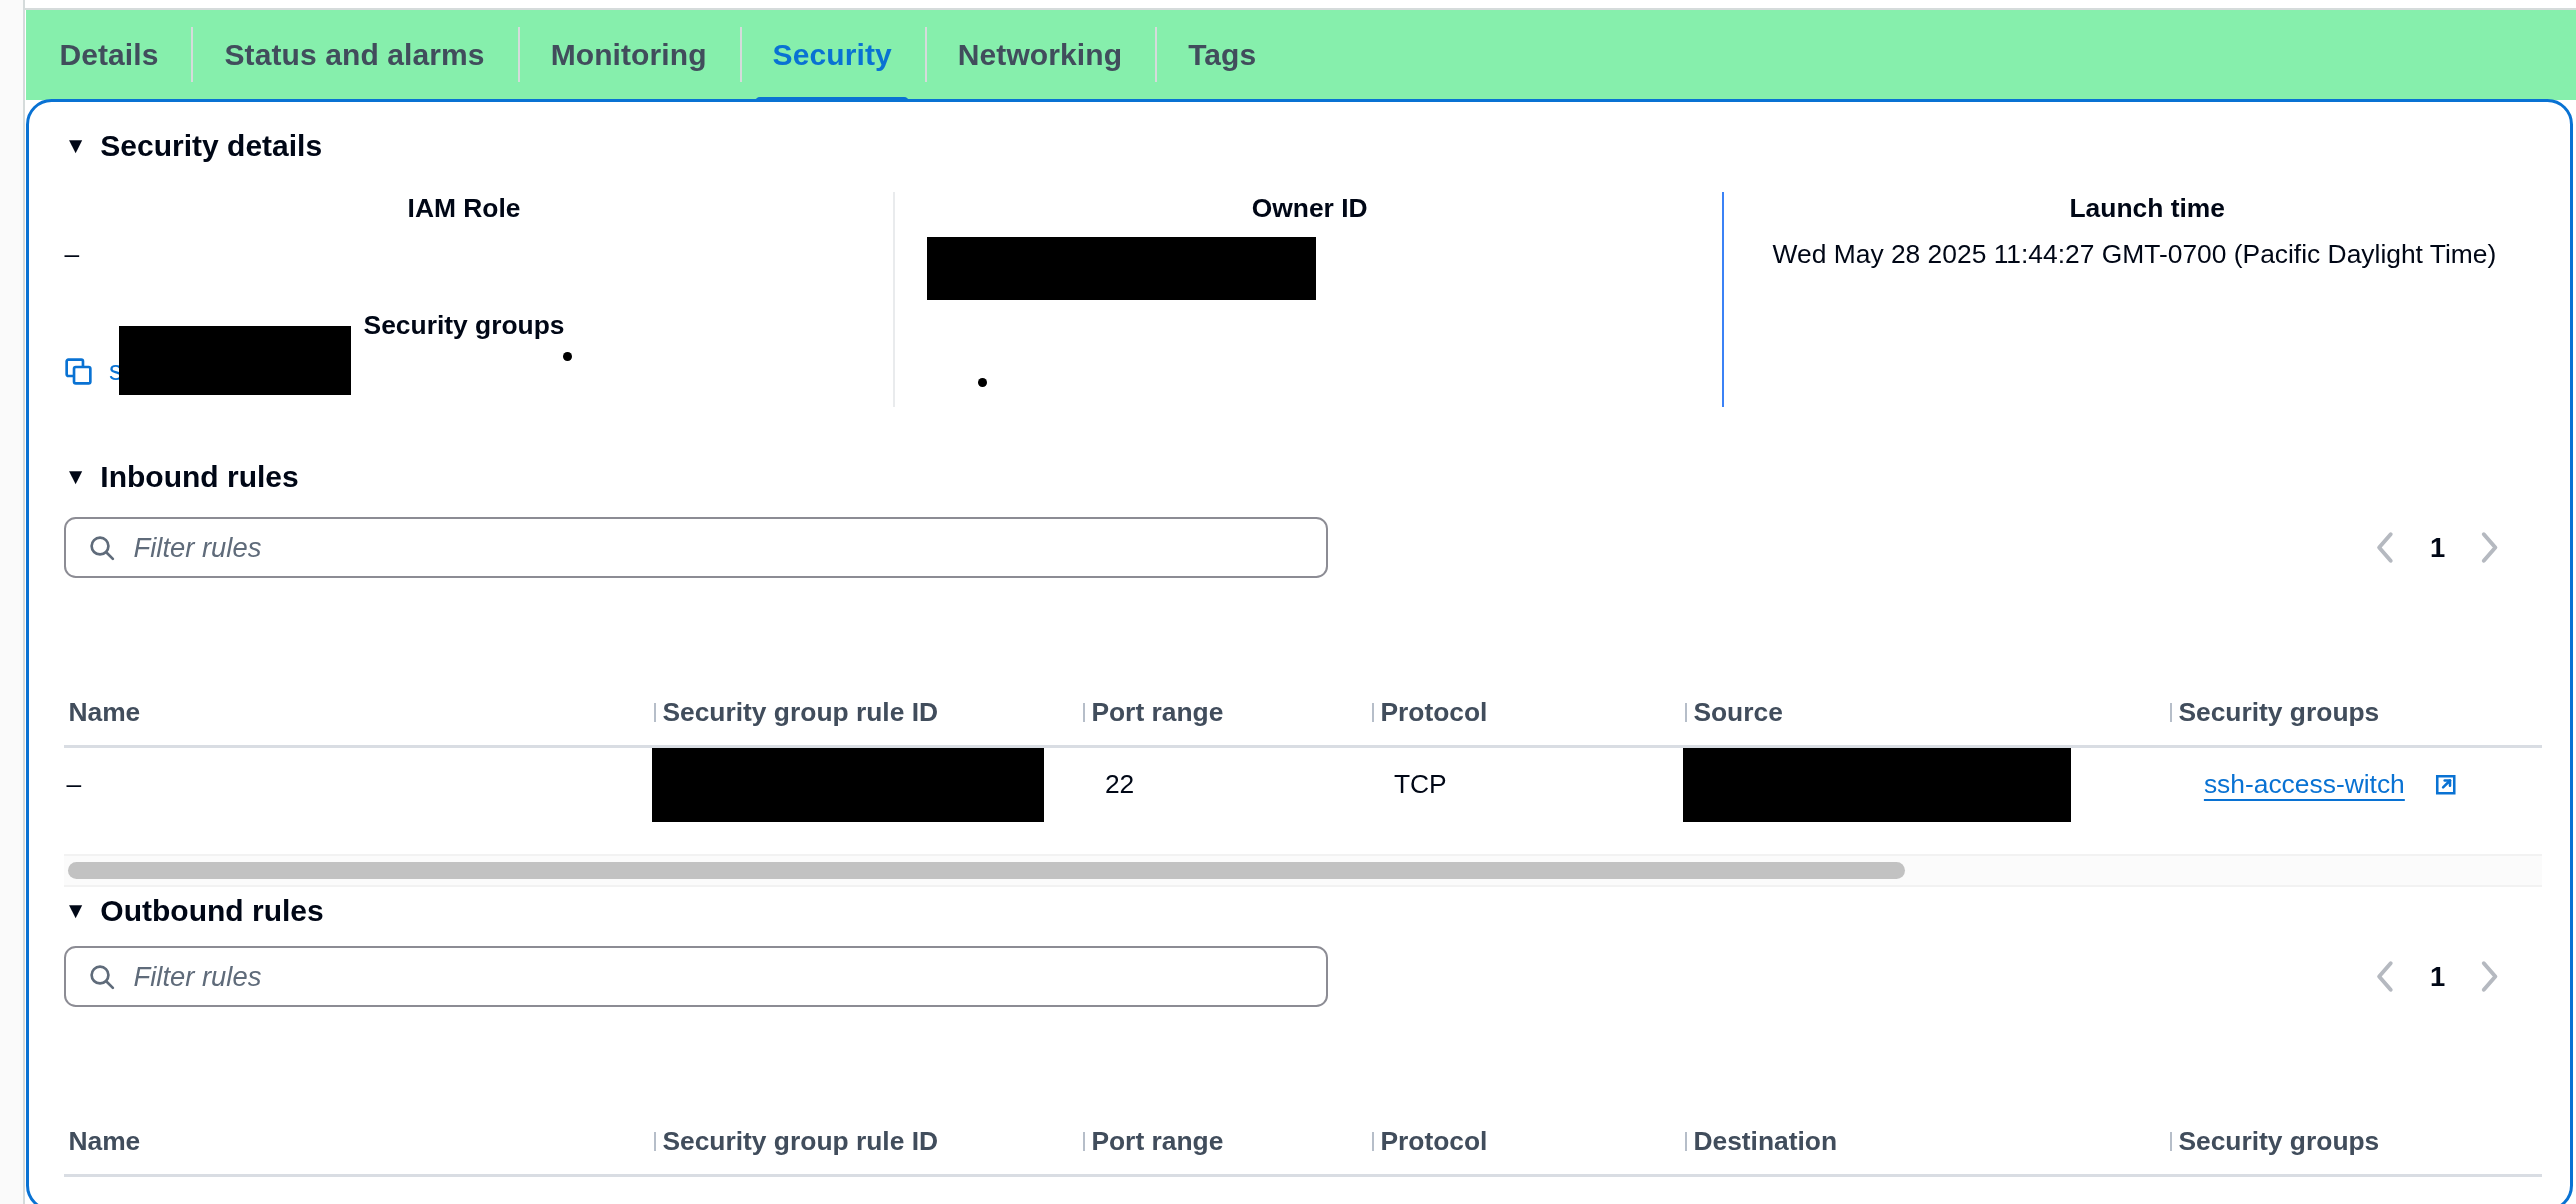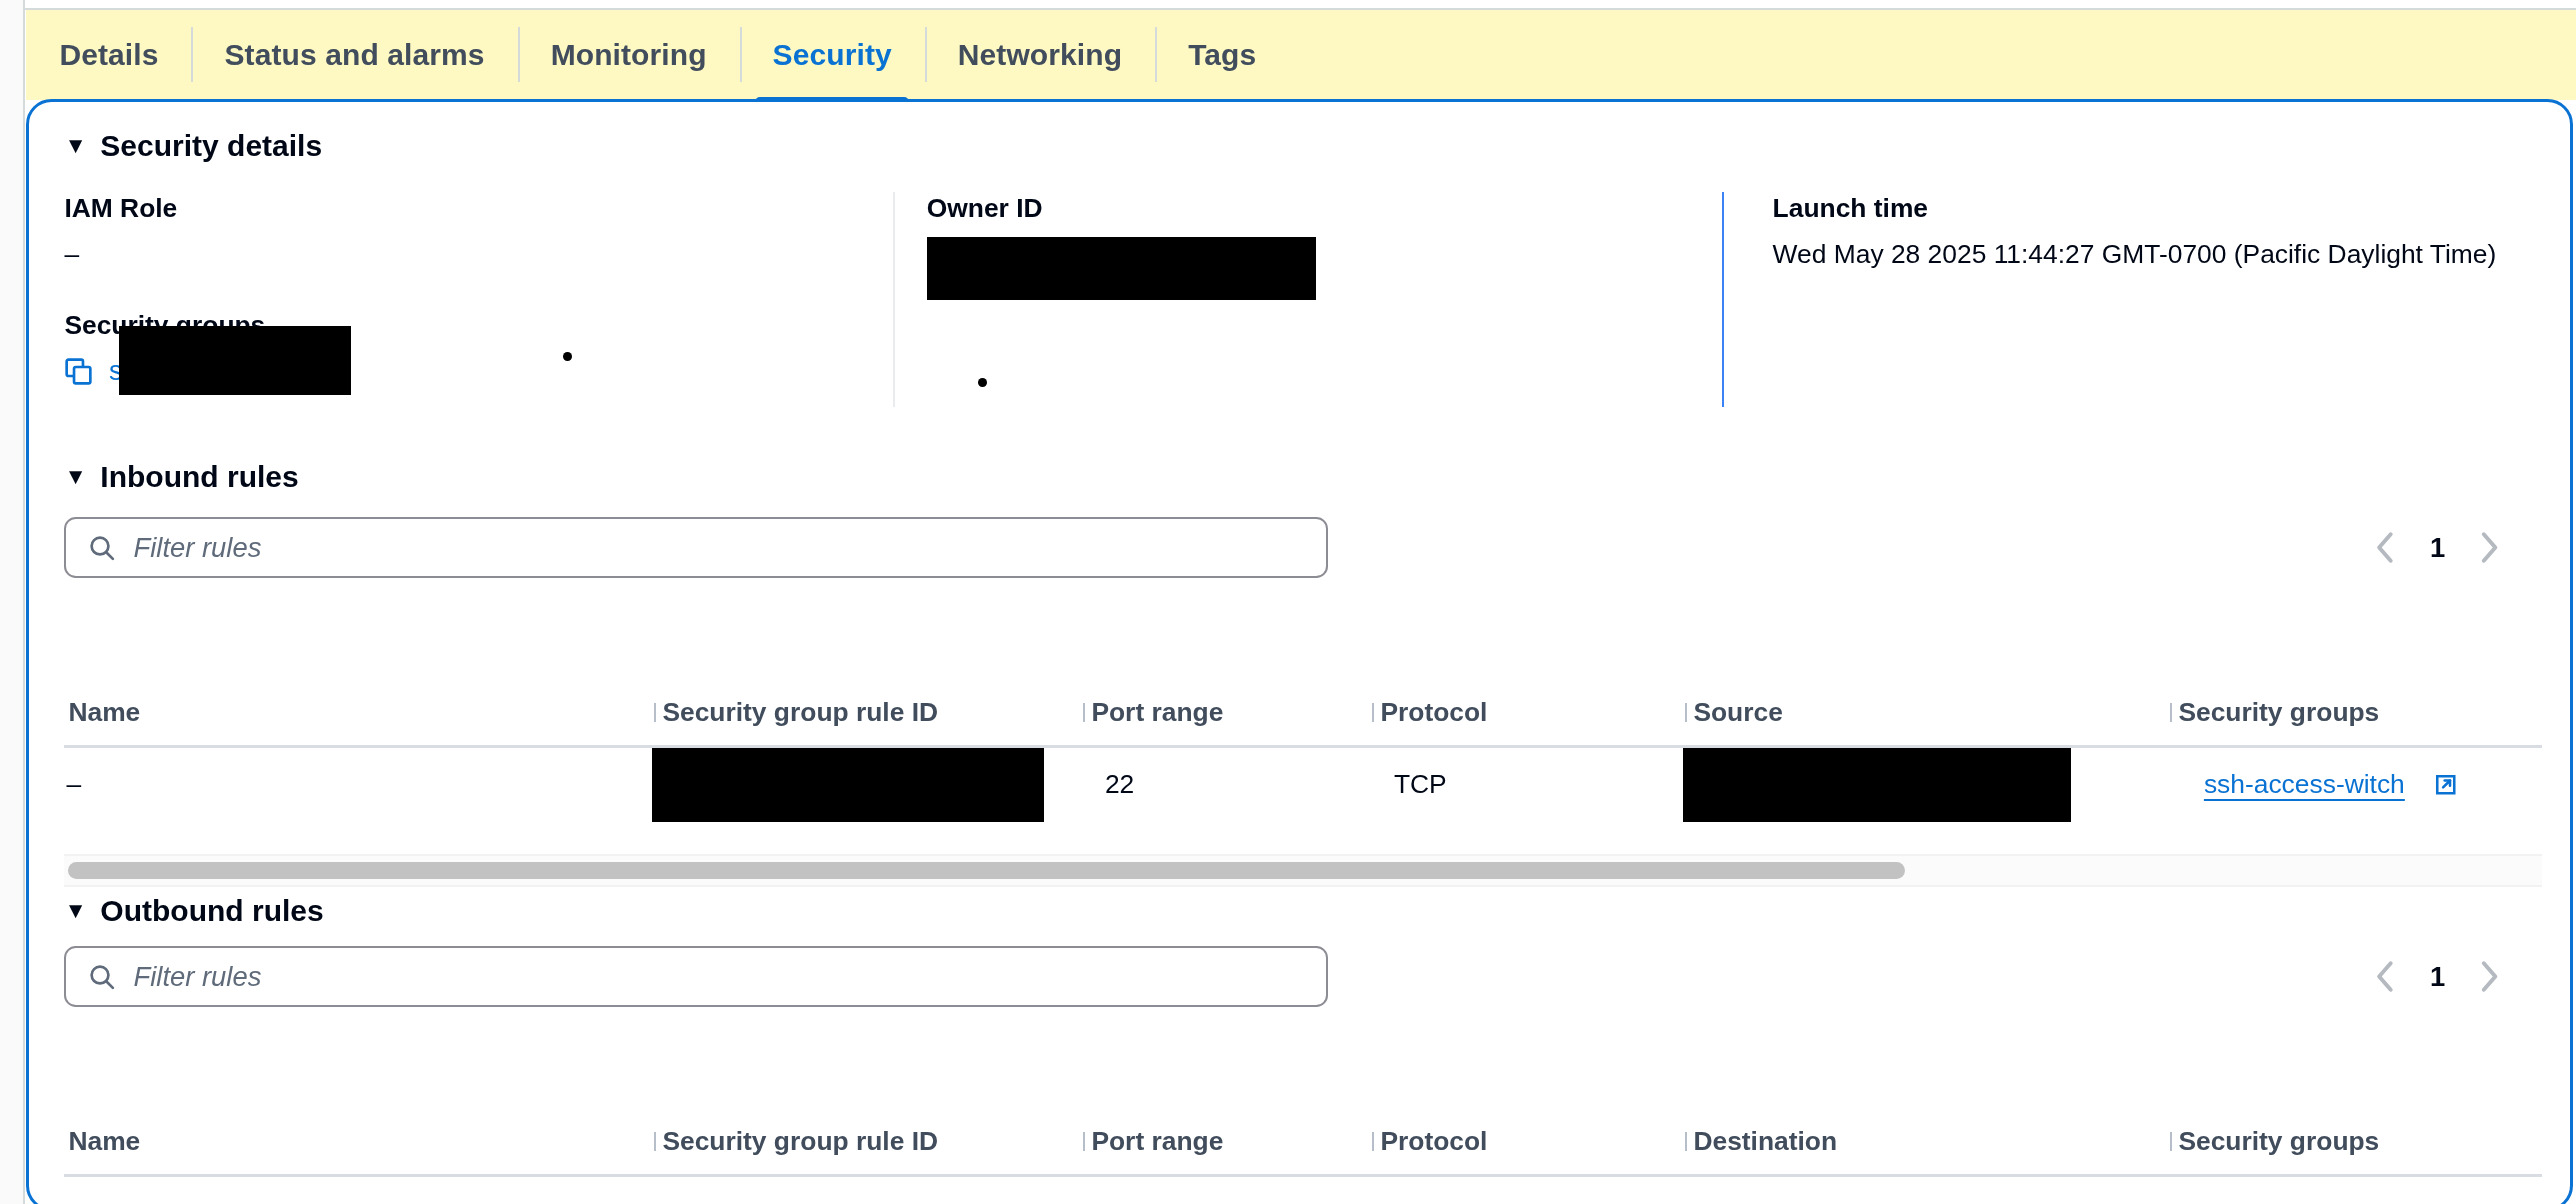--- a/index.html
+++ b/index.html
@@ -39,21 +39,21 @@
   }
 
   
   #tabbar {
     position: absolute;
     left: 26.4px; top: 9.8px;
     right: 0;
     height: 90px;
     display: flex;
     align-items: center;
-    background: #fef9c3;
+    background: #86efac;
   }
   .tab {
     position: relative;
     height: 90px;
     display: flex;
     align-items: center;
     padding: 0 33px;
     font-size: 30px;
     font-weight: bold;
     color: #414d5c;
@@ -127,20 +127,21 @@
     box-sizing: border-box;
   }
   .dcol.c1 { width: 842px; padding-left: 0; }
   .dcol.c2 { width: 842px; padding-left: 32px; border-left: 2px solid #e9ebed; }
   .dcol.c3 { width: 842px; padding-left: 49px; border-left: 2px solid #3b82f6; }
   .dlabel {
     font-size: 26.4px;
     font-weight: bold;
     color: #000716;
     line-height: 1.25;
+    text-align: center;
   }
   .dvalue {
     font-size: 26.4px;
     color: #000716;
     line-height: 1.3;
     margin-top: 11.8px;
   }
   .dvalue.dash { font-size: 26.4px; }
   .block-redact {
     background: #000000;

